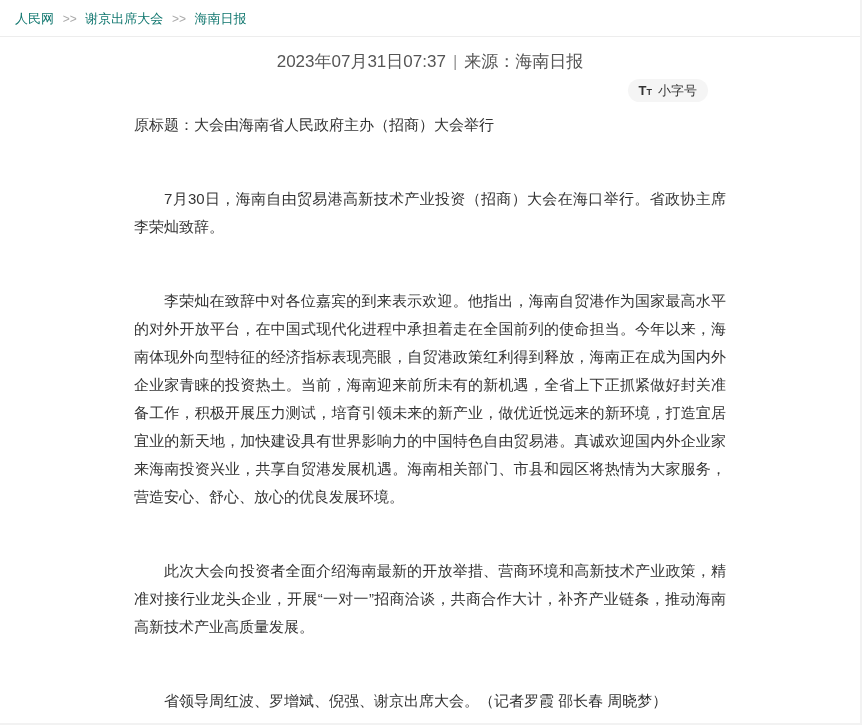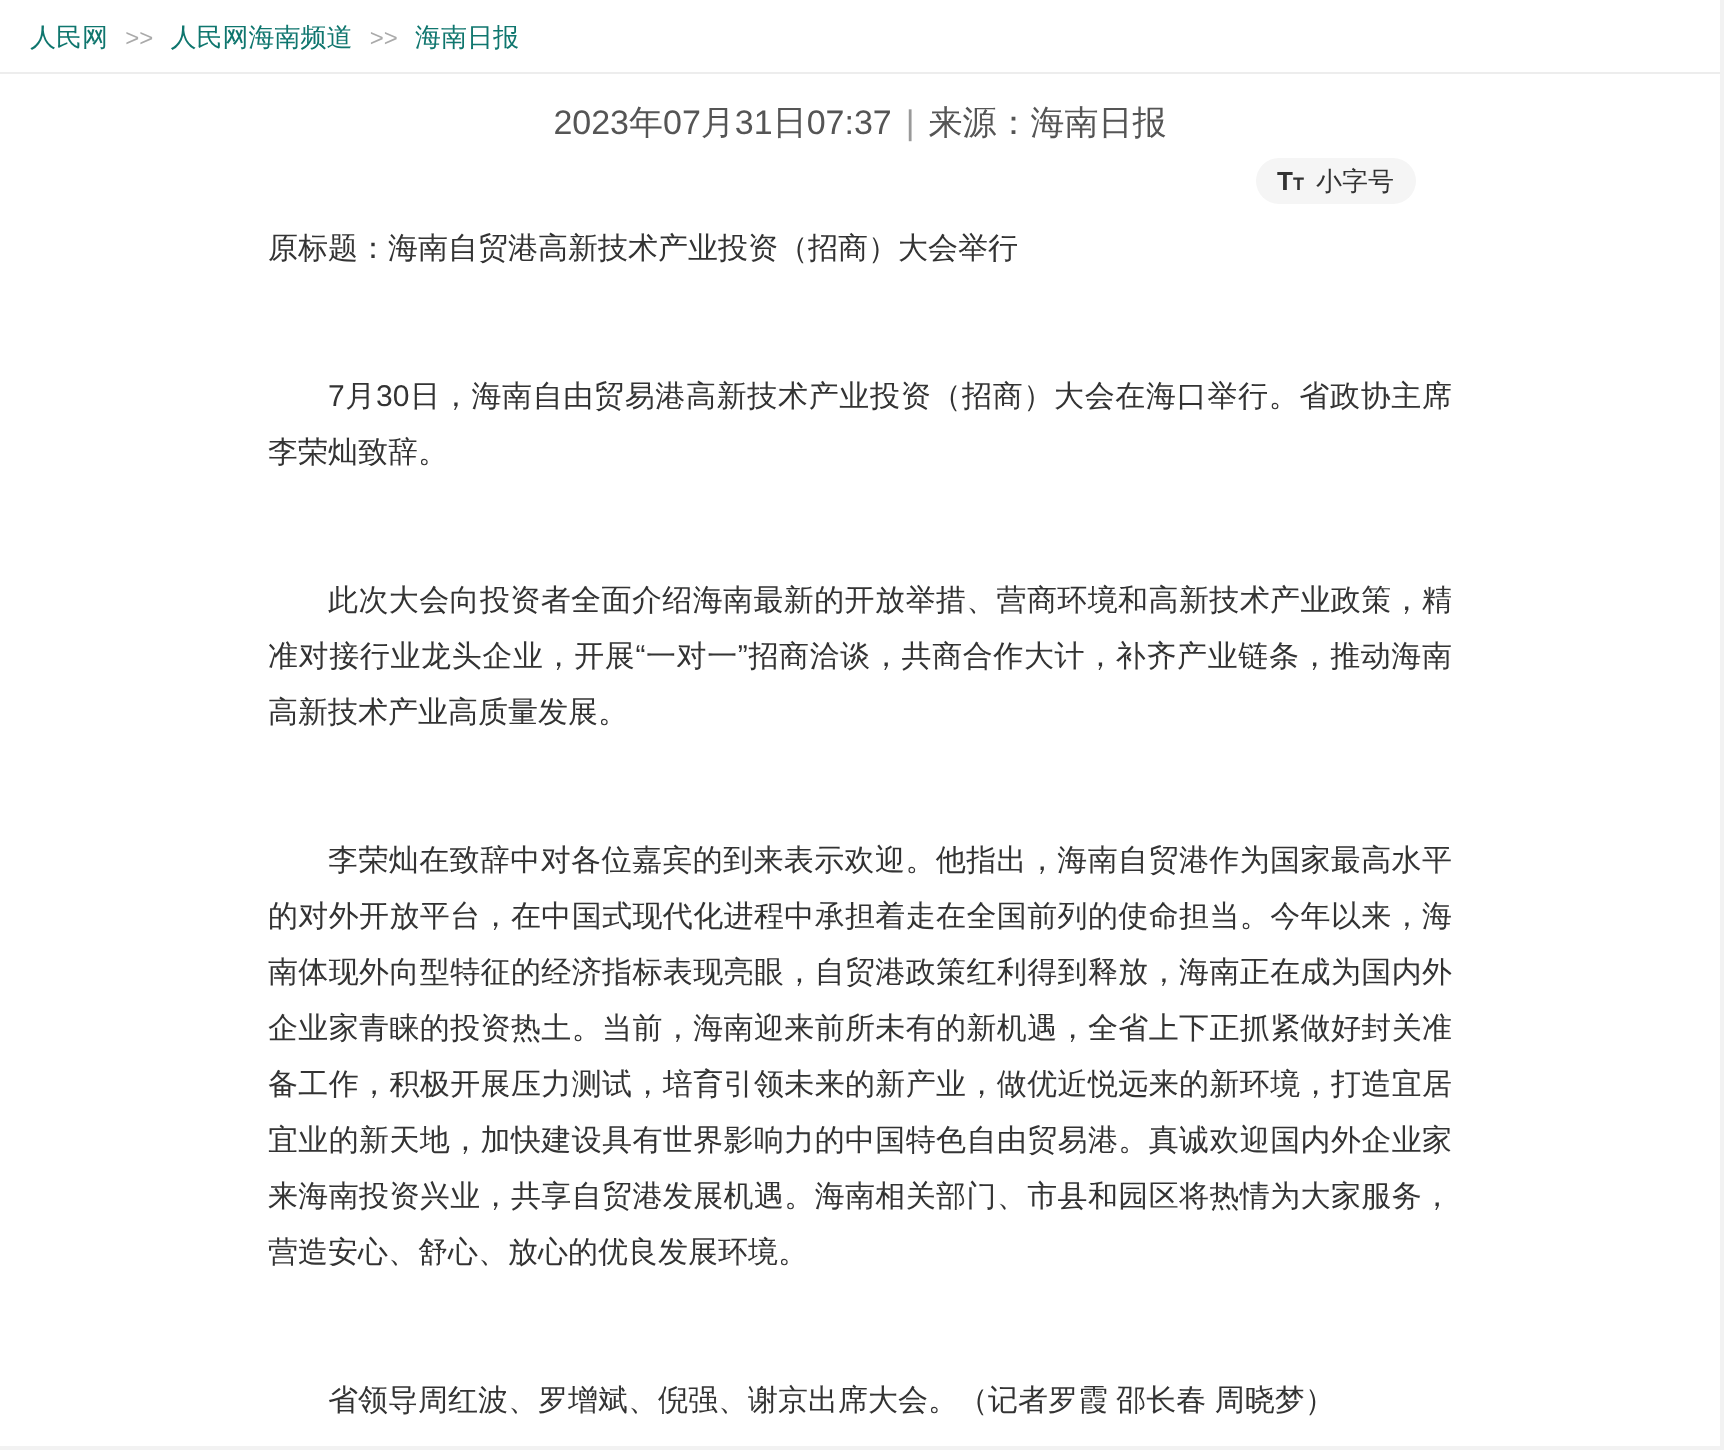--- a/index.html
+++ b/index.html
@@ -108,21 +108,21 @@
   }
 </style>
 </head>
 <body>
 
 <div class="page">
 
   <div class="breadcrumb">
     <a>人民网</a>
     <span class="sep">&gt;&gt;</span>
-    <a>人民网海南频道</a>
+    <a>谢京出席大会</a>
     <span class="sep">&gt;&gt;</span>
     <a>海南日报</a>
   </div>
 
   <div class="top-divider"></div>
 
   <div class="content">
 
 
 
@@ -134,22 +134,22 @@
       <button class="font-size-btn">
         <span class="tt-icon">
             <span class="t-big">T</span>
             <span class="t-small">T</span>
           </span>
         <span>小字号</span>
       </button>
     </div>
 
     <div class="article-body">
-      <p class="original-title">原标题：海南自贸港高新技术产业投资（招商）大会举行</p>
+      <p class="original-title">原标题：大会由海南省人民政府主办（招商）大会举行</p>
       <p class="para">7月30日，海南自由贸易港高新技术产业投资（招商）大会在海口举行。省政协主席李荣灿致辞。</p>
+      <p class="para">李荣灿在致辞中对各位嘉宾的到来表示欢迎。他指出，海南自贸港作为国家最高水平的对外开放平台，在中国式现代化进程中承担着走在全国前列的使命担当。今年以来，海南体现外向型特征的经济指标表现亮眼，自贸港政策红利得到释放，海南正在成为国内外企业家青睐的投资热土。当前，海南迎来前所未有的新机遇，全省上下正抓紧做好封关准备工作，积极开展压力测试，培育引领未来的新产业，做优近悦远来的新环境，打造宜居宜业的新天地，加快建设具有世界影响力的中国特色自由贸易港。真诚欢迎国内外企业家来海南投资兴业，共享自贸港发展机遇。海南相关部门、市县和园区将热情为大家服务，营造安心、舒心、放心的优良发展环境。</p>
       <p class="para">此次大会向投资者全面介绍海南最新的开放举措、营商环境和高新技术产业政策，精准对接行业龙头企业，开展“一对一”招商洽谈，共商合作大计，补齐产业链条，推动海南高新技术产业高质量发展。</p>
-      <p class="para">李荣灿在致辞中对各位嘉宾的到来表示欢迎。他指出，海南自贸港作为国家最高水平的对外开放平台，在中国式现代化进程中承担着走在全国前列的使命担当。今年以来，海南体现外向型特征的经济指标表现亮眼，自贸港政策红利得到释放，海南正在成为国内外企业家青睐的投资热土。当前，海南迎来前所未有的新机遇，全省上下正抓紧做好封关准备工作，积极开展压力测试，培育引领未来的新产业，做优近悦远来的新环境，打造宜居宜业的新天地，加快建设具有世界影响力的中国特色自由贸易港。真诚欢迎国内外企业家来海南投资兴业，共享自贸港发展机遇。海南相关部门、市县和园区将热情为大家服务，营造安心、舒心、放心的优良发展环境。</p>
       <p class="para">省领导周红波、罗增斌、倪强、谢京出席大会。（记者罗霞 邵长春 周晓梦）</p>
 
     </div>
 
   </div>
 </div>
 
 </body></html>

